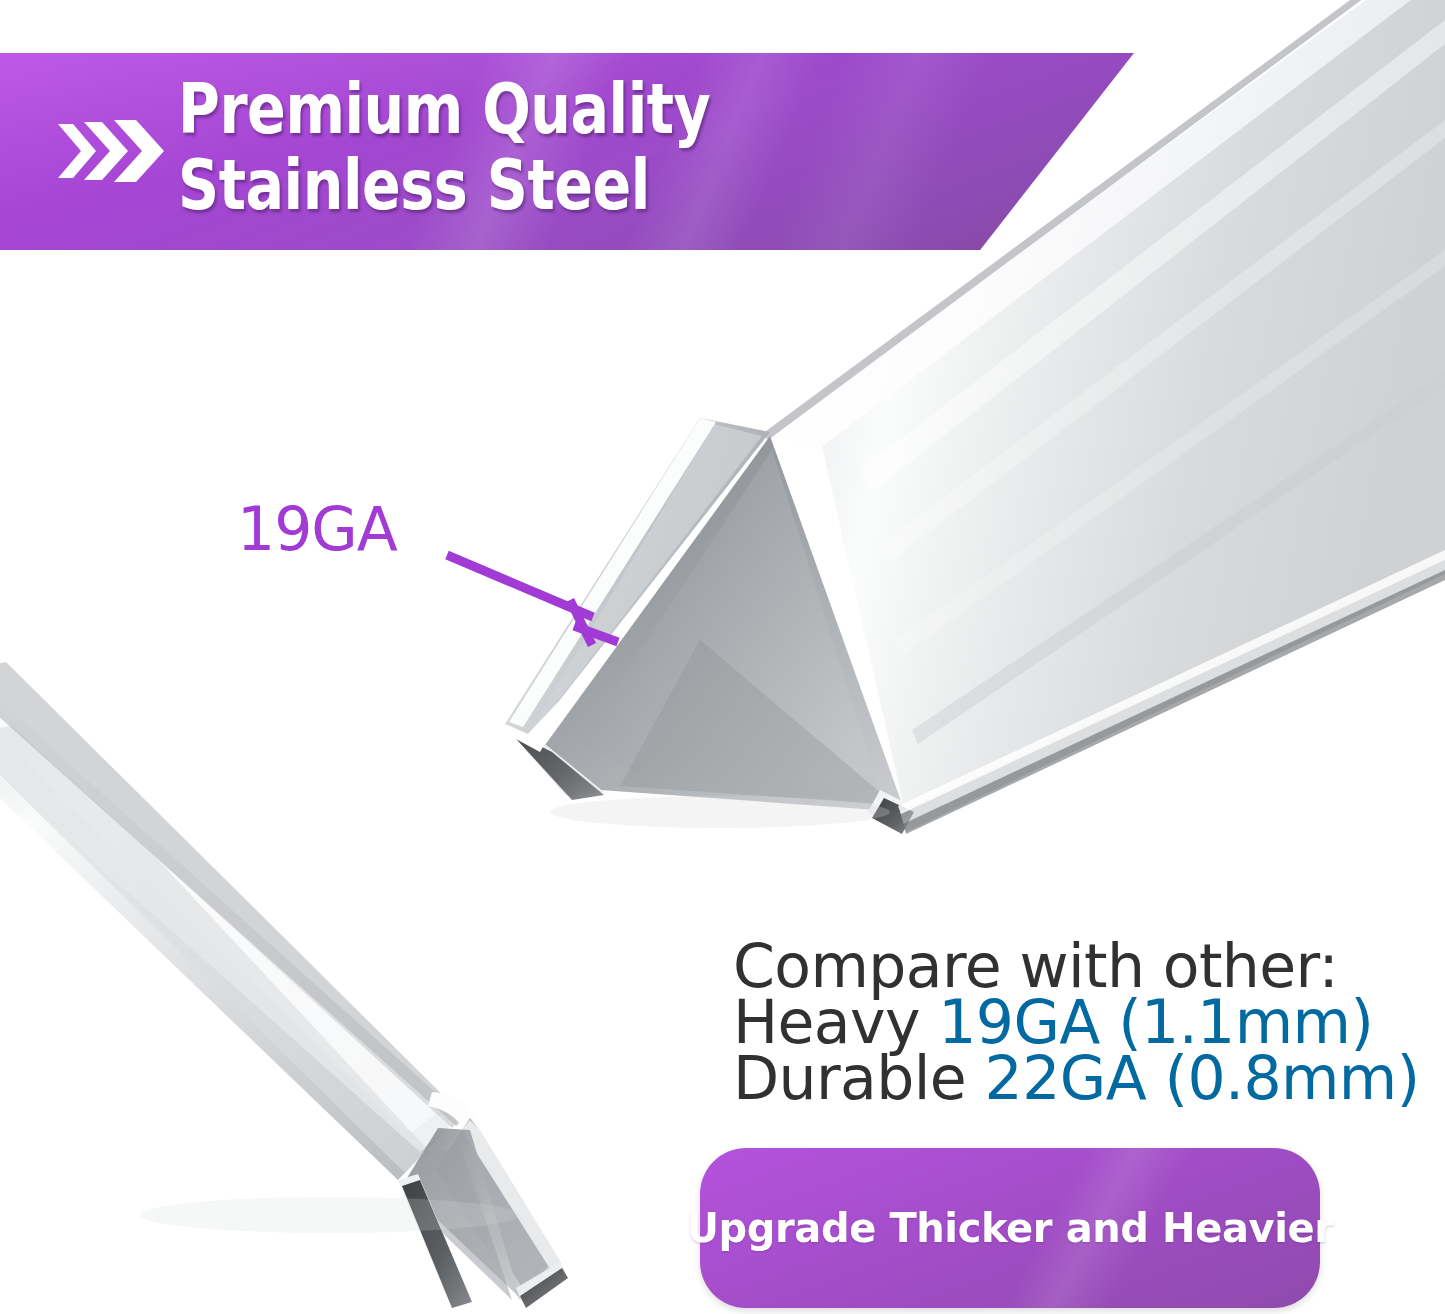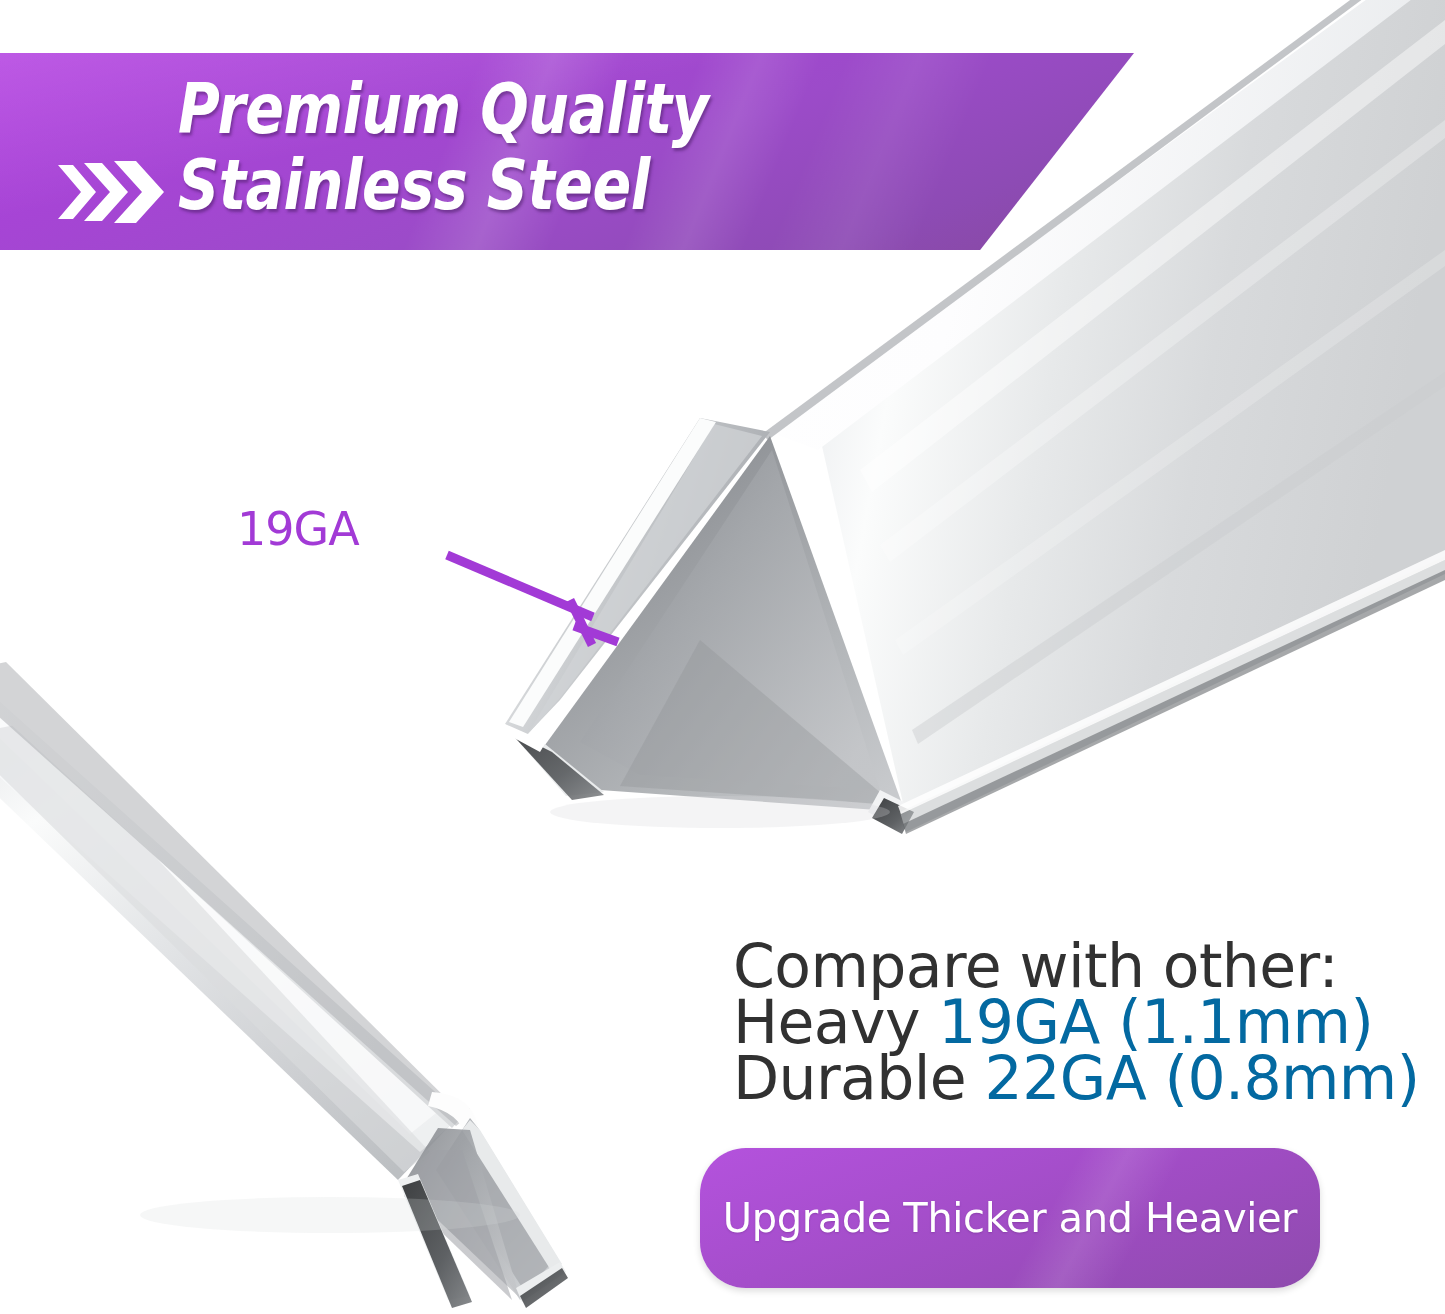--- a/index.html
+++ b/index.html
@@ -57,22 +57,21 @@
       linear-gradient(112deg, rgba(255,255,255,0.00) 70%, rgba(255,255,255,0.07) 76%, rgba(255,255,255,0.00) 82%);
     clip-path: polygon(0 0, 100% 0, 86.5% 100%, 0 100%);
   }
 
   .banner-inner {
     position: absolute;
     left: 62px;
     top: 18px;
     right: 0;
     display: flex;
-    align-items: flex-end;
-    font-style: italic;
+    align-items: center;
   }
   .chevrons {
     display: block;
     margin-top: 8px;
     margin-right: 14px;
     flex: 0 0 auto;
   }
   .banner-title {
     color: #ffffff;
     font-size: 69px;
@@ -84,21 +83,21 @@
     font-family: "DejaVu Sans Condensed", "Liberation Sans Narrow", "Liberation Sans", sans-serif;
     transform: scaleX(0.92);
     transform-origin: left top;
   }
 
   
   .callout-label {
     position: absolute;
     left: 237px;
     top: 494px;
-    font-size: 46px;
+    font-size: 60px;
     line-height: 70px;
     color: #a23ad6;
     font-weight: normal;
     letter-spacing: -1px;
     font-family: "DejaVu Sans", sans-serif;
   }
 
   
   .compare-block {
     position: absolute;
@@ -113,34 +112,35 @@
   }
   .compare-block .row { display: block; }
   .hl { color: #0369a1; }
 
   
   .pill {
     position: absolute;
     left: 700px;
     top: 1148px;
     width: 620px;
-    height: 140px;
+    height: 160px;
     border-radius: 46px;
     background:
       linear-gradient(118deg, rgba(255,255,255,0.00) 55%, rgba(255,255,255,0.11) 62%, rgba(255,255,255,0.00) 70%),
       linear-gradient(160deg,
         #b452dd 0%,
         #a94fd0 30%,
         #9d4cc0 62%,
         #8e4bad 100%);
     box-shadow: 0 3px 7px rgba(0,0,0,0.14);
     display: flex;
     flex-direction: column;
     align-items: center;
     justify-content: center;
+    font-weight: bold;
   }
   .pill-line {
     color: #ffffff;
     font-size: 40px;
     line-height: 53px;
     font-family: "DejaVu Sans", sans-serif;
     letter-spacing: -0.4px;
     white-space: nowrap;
     text-shadow: 0 1px 2px rgba(70,25,95,0.25);
   }

